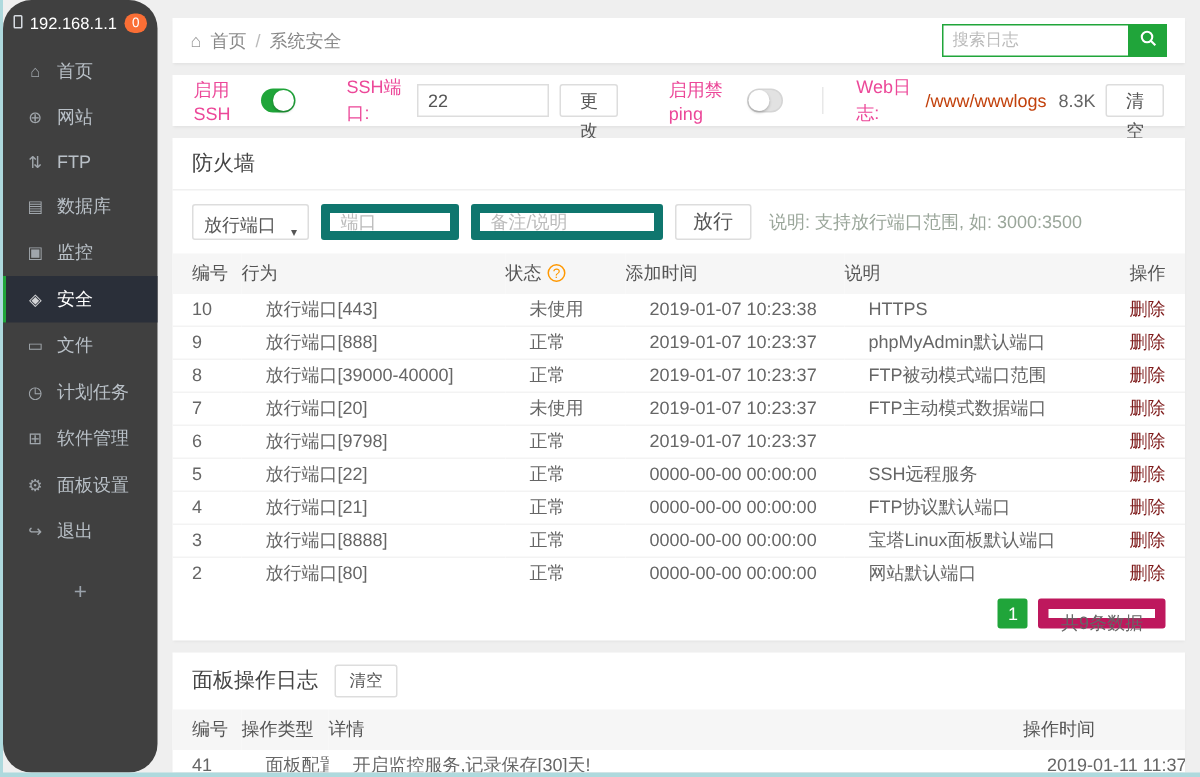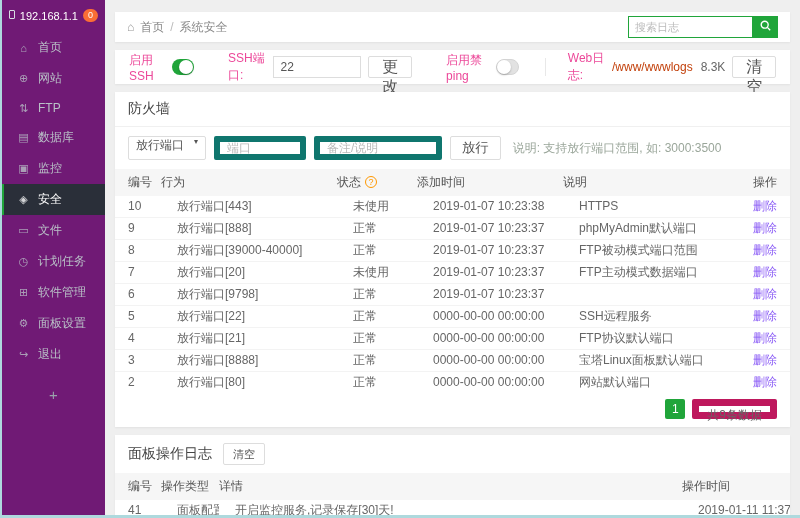--- a/index.html
+++ b/index.html
@@ -1,21 +1,21 @@
 <!DOCTYPE html>
 <html><head>
 <meta charset="utf-8">
 <style>
   * { box-sizing: border-box; }
   body { margin: 0; font-family: "Liberation Sans", "DejaVu Sans", sans-serif; font-size: 12px; color: #555; background: #fff; }
   .screen { width: 800px; height: 518px; display: flex; overflow: hidden; background: #efefef;
             border-left: 2px solid #aed9dd; border-bottom: 3px solid #aed9dd; }
 
   
-  .sidebar { width: 103px; flex-shrink: 0; background: #701a75; color: #b9c0c7; display: flex; flex-direction: column; }
+  .sidebar { width: 103px; flex-shrink: 0; background: #404040; color: #b9c0c7; display: flex; flex-direction: column; border-radius: 19px; }
   .sb-header { display: flex; align-items: center; gap: 5px; padding: 9px 7px 10px 7px; color: #fff; }
   .monitor-icon { width: 13px; height: 9px; border: 1px solid #d7dce2; border-radius: 1px; position: relative; display: inline-block; margin-top: -2px; }
   .monitor-icon::after { content: ""; position: absolute; left: 3px; right: 3px; bottom: -3px; height: 1px; background: #d7dce2; }
   .sb-ip { font-size: 11px; }
   .sb-badge { margin-left: auto; background: #fa6e35; color: #fff; font-size: 9px; line-height: 13px; padding: 0 5px; border-radius: 8px; }
   .sb-item { display: flex; align-items: center; gap: 8px; padding: 7px 8px 7px 13px; border-left: 2px solid transparent; cursor: pointer; }
   .sb-item.active { background: #2a2f39; border-left-color: #20a53a; color: #fff; }
   .sb-icon { width: 13px; text-align: center; font-size: 11px; opacity: .8; }
   .sb-plus { text-align: center; color: #9aa2ab; padding: 16px 0; font-size: 15px; cursor: pointer; }
 
@@ -38,46 +38,46 @@
   .sshbar { height: 34px; display: flex; align-items: center; padding: 0 14px; }
   .lab { color: #ec4899; }
   .toggle { width: 30px; height: 16px; border-radius: 9px; position: relative; cursor: pointer; display: inline-block; margin-left: 7px; }
   .toggle.on { background: #20a53a; }
   .toggle.off { background: #e2e2e2; border: 1px solid #d5d5d5; }
   .knob { width: 14px; height: 14px; border-radius: 50%; background: #fff; position: absolute; top: 1px; box-shadow: 0 1px 2px rgba(0,0,0,.25); }
   .toggle.on .knob { right: 1px; }
   .toggle.off .knob { left: 0; top: 0; }
   .gap30 { margin-left: 34px; }
   .port-input { width: 88px; height: 22px; border: 1px solid #ddd; padding: 0 6px; margin-left: 7px; font-size: 12px; color: #555; outline: none; }
-  .btn { padding: 0 9px; height: 22px; line-height: 20px; border: 1px solid #ddd; background: #fff; color: #555; font-size: 16px; border-radius: 2px; cursor: pointer; margin-left: 7px; }
+  .btn { padding: 0 9px; height: 22px; line-height: 20px; border: 1px solid #ddd; background: #fff; color: #555; font-size: 12px; border-radius: 2px; cursor: pointer; margin-left: 7px; }
   .vdiv { width: 1px; height: 18px; background: #e8e8e8; margin: 0 22px 0 26px; }
   .green-link { color: #c2410c; text-decoration: none; cursor: pointer; margin-left: 6px; }
   .size-txt { color: #666; margin-left: 8px; }
 
   
   .card-title { padding: 8px 13px; font-size: 14px; color: #444; border-bottom: 1px solid #f0f0f0; }
   .fw-form { display: flex; align-items: center; padding: 9px 13px; gap: 8px; }
-  .select { border: 1px solid #ddd; height: 24px; display: inline-flex; align-items: flex-start; gap: 10px; padding: 0 7px; color: #555; cursor: pointer; border-radius: 2px; }
+  .select { border: 1px solid #ddd; height: 24px; display: inline-flex; align-items: flex-end; gap: 10px; padding: 0 7px; color: #555; cursor: pointer; border-radius: 2px; }
   .select .caret { font-size: 8px; color: #555; }
   .txt-input { height: 24px; border: 6px solid #0f766e; padding: 4px 7px; font-size: 12px; color: #555; outline: none; border-radius: 2px; }
   .txt-input::placeholder { color: #bbb; }
   .w90 { width: 92px; } .w120 { width: 128px; }
   .fw-btn { height: 24px; padding: 0 11px; border: 1px solid #ddd; background: #fff; color: #555; border-radius: 2px; cursor: pointer; }
   .hint { color: #9aa69a; margin-left: 4px; }
 
   table { border-collapse: collapse; width: 100%; table-layout: fixed; }
   thead th { background: #f6f6f6; font-weight: normal; text-align: left; color: #555; padding: 5px 0; }
   tbody td { padding: 3px 16px; color: #666; border-top: 1px solid #f3f3f3; line-height: 1.25; white-space: nowrap; overflow: hidden; }
   tbody tr:first-child td { border-top: none; }
   .col-pad { padding-left: 13px !important; }
   th.c-op, td.c-op { text-align: right; padding-right: 13px !important; }
   .fw-t col.c1 { width: 46px; } .fw-t col.c2 { width: 176px; } .fw-t col.c3 { width: 80px; }
   .fw-t col.c4 { width: 146px; } .fw-t col.c6 { width: 56px; }
   .qmark { display: inline-block; width: 12px; height: 12px; line-height: 11px; text-align: center; border: 1px solid #ff9800; color: #ff9800; border-radius: 50%; font-size: 9px; margin-left: 4px; vertical-align: 1px; }
-  .del { color: #8b5cf6; cursor: pointer; }
+  .del { color: #7f1d1d; cursor: pointer; }
 
   .fw-footer { display: flex; justify-content: flex-end; align-items: center; gap: 7px; padding: 6px 13px 8px; }
   .page-cur { background: #20a53a; color: #fff; width: 20px; height: 20px; line-height: 20px; text-align: center; border-radius: 2px; cursor: pointer; }
   .total-box { border: 7px solid #be185d; height: 20px; line-height: 18px; padding: 0 8px; color: #666; border-radius: 2px; }
 
   
   .log-card { flex: 1; overflow: hidden; }
   .log-title { padding: 8px 13px; font-size: 14px; color: #444; display: flex; align-items: center; }
   .log-t col.c1 { width: 46px; } .log-t col.c2 { width: 58px; } .log-t col.c4 { width: 108px; }
 </style>

